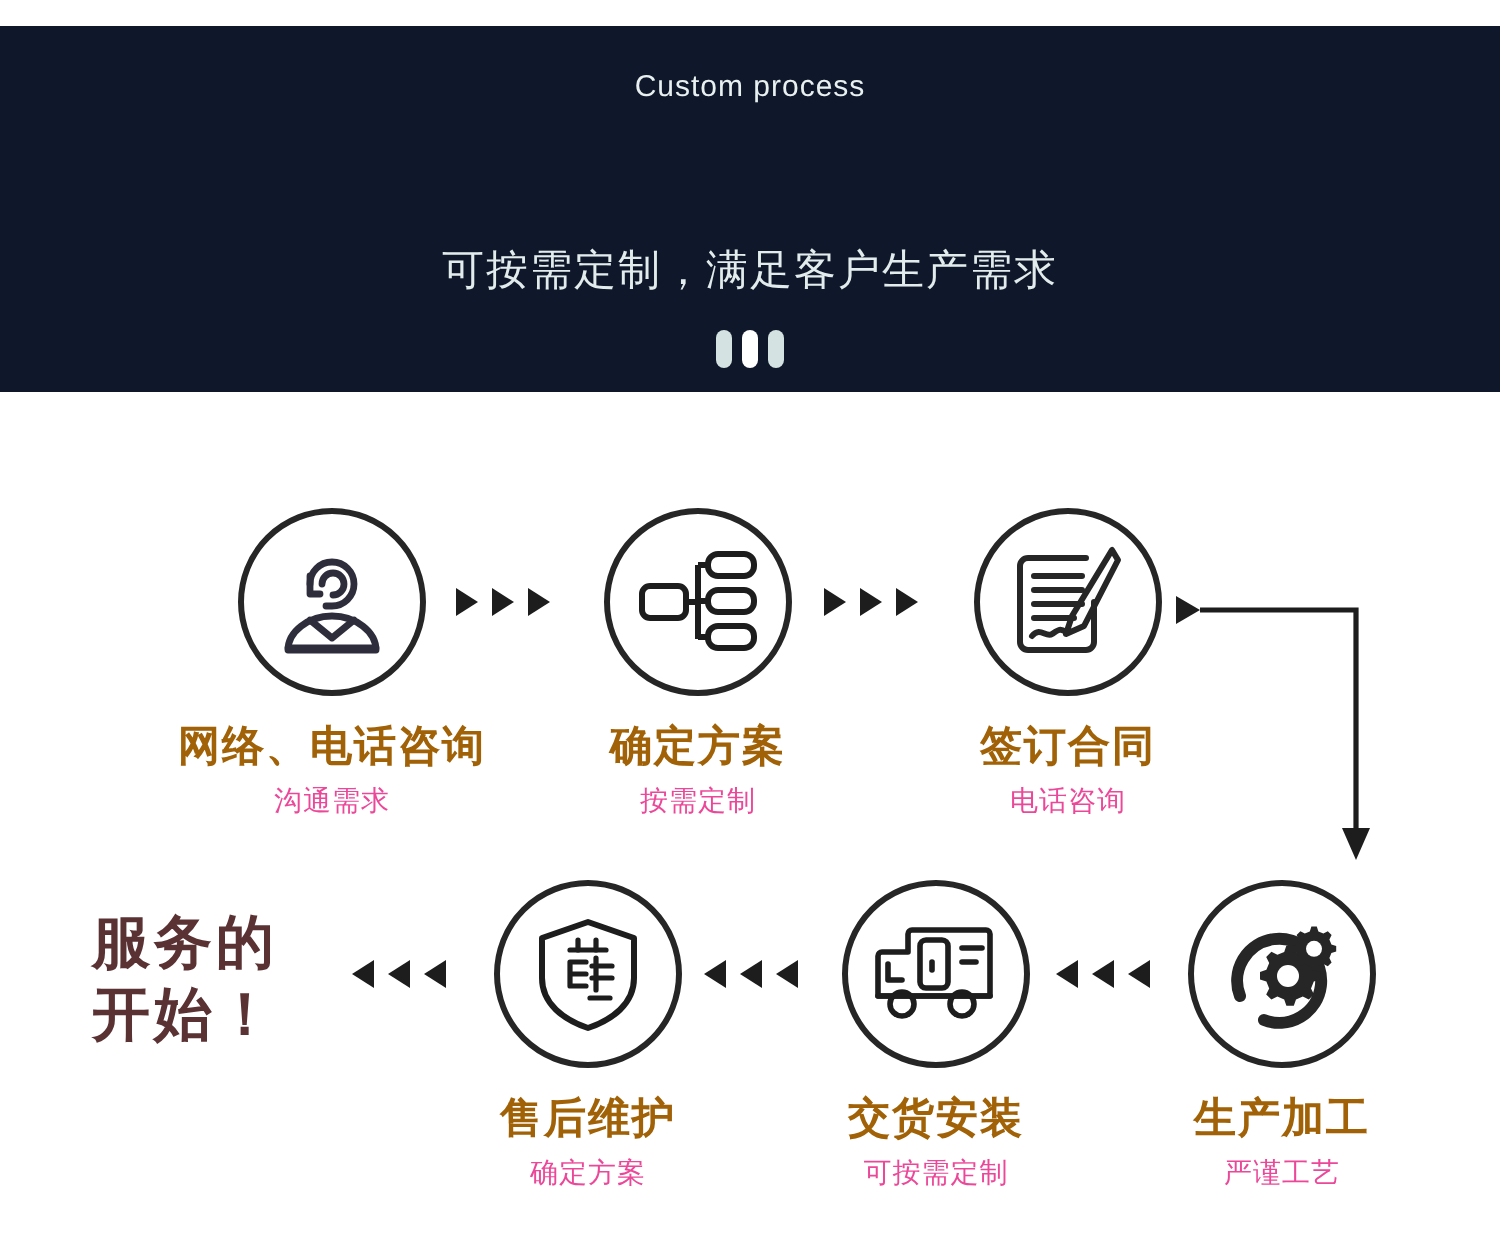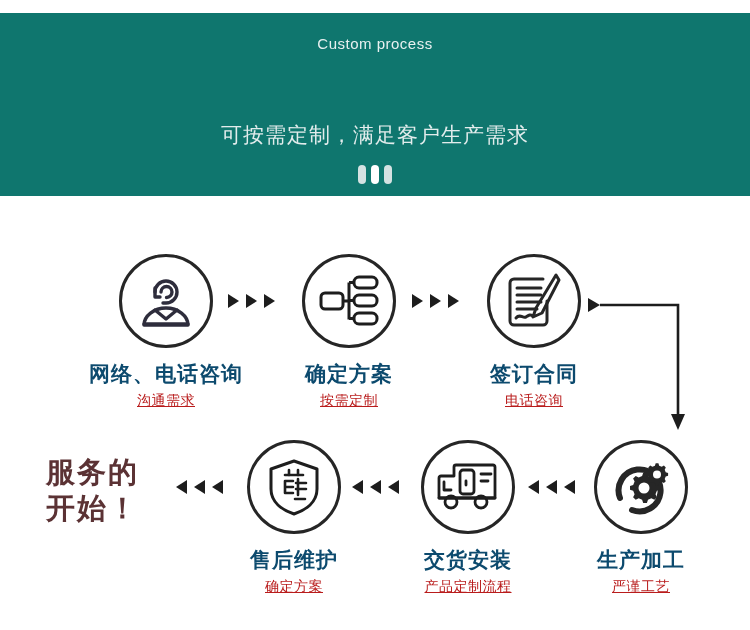--- a/index.html
+++ b/index.html
@@ -8,21 +8,21 @@
     background:#ffffff;
     font-family:"Liberation Sans","DejaVu Sans",sans-serif;
     overflow:hidden;
     position:relative;
   }
   .page{position:relative;width:750px;height:630px;background:#fff;}
 
   
   .banner{
     position:absolute;left:0;top:13px;width:750px;height:183px;
-    background:#0f766e;
+    background:#0f172a;
     overflow:hidden;
   }
   .banner-eyebrow{
     position:absolute;left:0;top:22px;width:750px;text-align:center;
     color:#e8f0f0;font-size:15px;letter-spacing:.5px;font-weight:400;
   }
   .banner-title{
     position:absolute;left:0;top:42px;width:750px;text-align:center;
     color:#ffffff;font-size:47px;font-weight:700;letter-spacing:3px;
     line-height:56px;
@@ -41,27 +41,26 @@
   
   .flow{position:absolute;left:0;top:196px;width:750px;height:434px;}
 
   .node{position:absolute;width:170px;text-align:center;}
   .circle{
     width:94px;height:94px;margin:0 auto;border-radius:50%;
     border:3px solid #262626;box-sizing:border-box;
     display:flex;align-items:center;justify-content:center;
   }
   .title{
-    margin-top:14px;font-size:21px;font-weight:700;color:#0c4a6e;
+    margin-top:14px;font-size:21px;font-weight:700;color:#a16207;
     letter-spacing:1px;line-height:24px;white-space:nowrap;
   }
   .sub{
-    margin-top:6px;font-size:14px;color:#b91c1c;letter-spacing:.5px;
+    margin-top:6px;font-size:14px;color:#ec4899;letter-spacing:.5px;
     white-space:nowrap;
-    text-decoration:underline;
   }
 
   
   .arrows{position:absolute;display:flex;align-items:center;gap:7px;}
   .tri-r{
     width:0;height:0;border-left:11px solid #1d1d1d;
     border-top:7px solid transparent;border-bottom:7px solid transparent;
   }
   .tri-l{
     width:0;height:0;border-right:11px solid #1d1d1d;
@@ -199,21 +198,21 @@
           <rect x="24" y="8" width="14" height="24" rx="3"></rect>
           <path d="M30 19 v4"></path>
           <path d="M8 20 v8 h7"></path>
           <path d="M45 12 h10 M45 19 h7"></path>
           <circle cx="15" cy="40" r="6"></circle>
           <circle cx="45" cy="40" r="6"></circle>
           <path d="M3 36 h56"></path>
         </svg>
       </div>
       <div class="title">交货安装</div>
-      <div class="sub">产品定制流程</div>
+      <div class="sub">可按需定制</div>
     </div>
 
     <div class="arrows" style="left:528px;top:284px;">
       <span class="tri-l"></span>
       <span class="tri-l"></span>
       <span class="tri-l"></span>
     </div>
 
     <div class="node" style="left:556px;top:244px;">
       <div class="circle">

